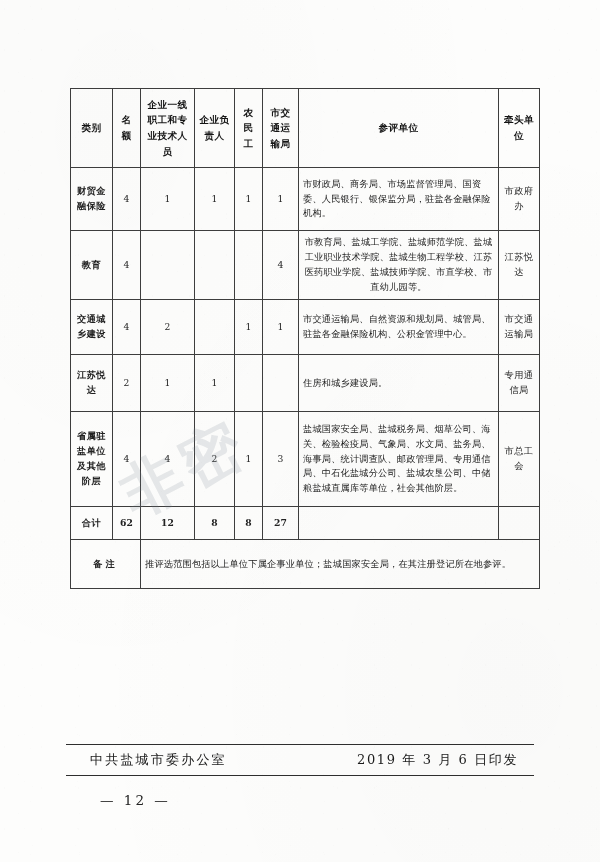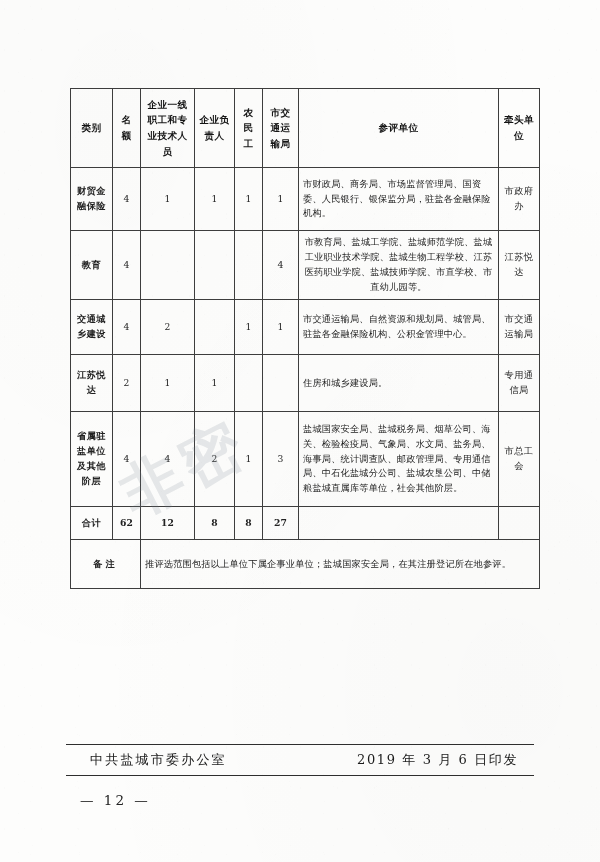--- a/index.html
+++ b/index.html
@@ -183,21 +183,21 @@
     letter-spacing: 2.2px;
     color: #1b1b1b;
   }
   #footer .issuer { font-family: "DejaVu Sans", "Liberation Sans", sans-serif; }
   #footer .issuedate {
     font-family: "DejaVu Serif", "Liberation Serif", serif;
     letter-spacing: 1.6px;
   }
   #pagenum {
     position: absolute;
-    left: 80px;
+    left: 100px;
     top: 792px;
     font-size: 13.5px;
     letter-spacing: 3px;
     color: #222;
     font-family: "DejaVu Serif", "Liberation Serif", serif;
     z-index: 2;
   }
 </style>
 </head>
 <body>

